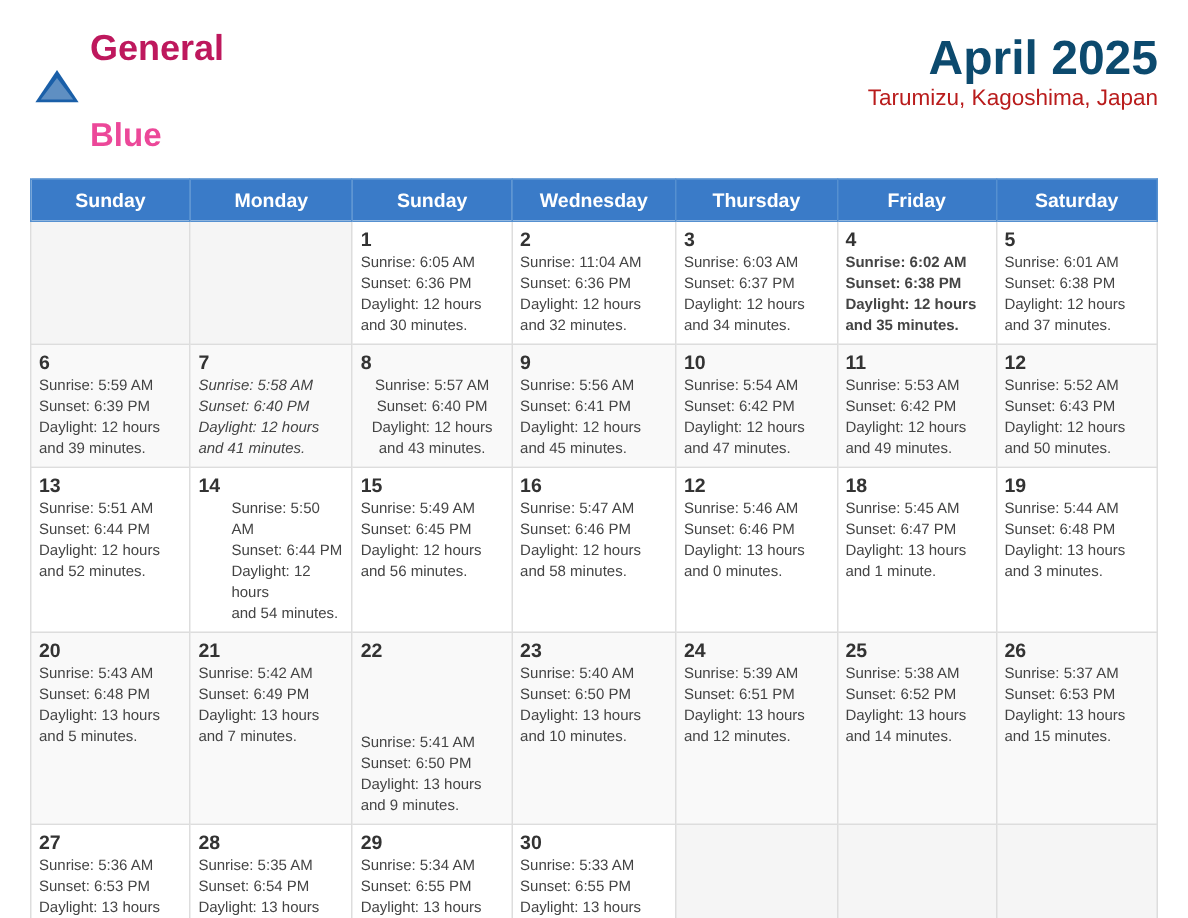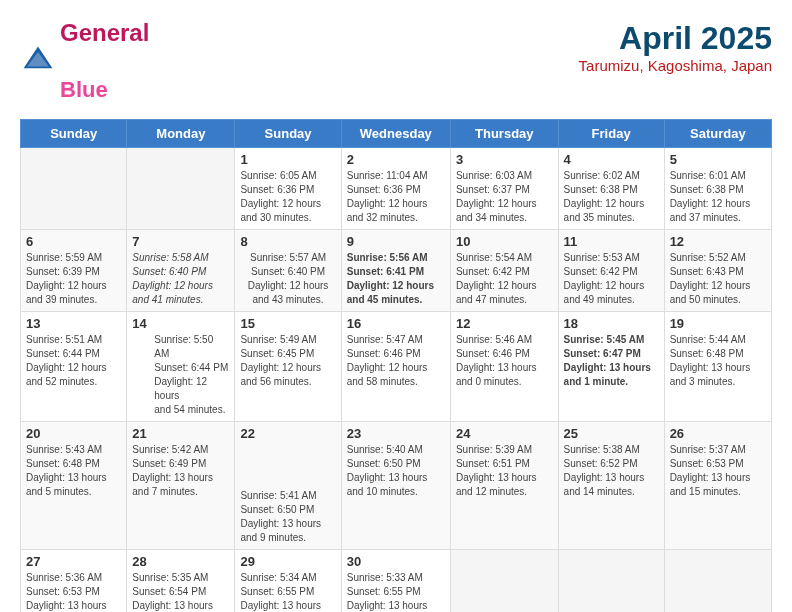--- a/index.html
+++ b/index.html
@@ -149,21 +149,21 @@
         </td>
         <td>
           <span class="day-num">3</span>
           <div class="day-info" style="white-space: pre-line;">Sunrise: 6:03 AM
 Sunset: 6:37 PM
 Daylight: 12 hours
 and 34 minutes.</div>
         </td>
         <td>
           <span class="day-num">4</span>
-          <div class="day-info" style="white-space: pre-line;">Sunrise: 6:02 AM
+          <div class="day-info" style="white-space: pre-line; font-weight: bold;">Sunrise: 6:02 AM
 Sunset: 6:38 PM
 Daylight: 12 hours
 and 35 minutes.</div>
         </td>
         <td>
           <span class="day-num">5</span>
           <div class="day-info" style="white-space: pre-line;">Sunrise: 6:01 AM
 Sunset: 6:38 PM
 Daylight: 12 hours
 and 37 minutes.</div>
@@ -186,21 +186,21 @@
         </td>
         <td>
           <span class="day-num">8</span>
           <div class="day-info" style="white-space: pre-line; text-align: center;">Sunrise: 5:57 AM
 Sunset: 6:40 PM
 Daylight: 12 hours
 and 43 minutes.</div>
         </td>
         <td>
           <span class="day-num">9</span>
-          <div class="day-info" style="white-space: pre-line; font-weight: bold;">Sunrise: 5:56 AM
+          <div class="day-info" style="white-space: pre-line;">Sunrise: 5:56 AM
 Sunset: 6:41 PM
 Daylight: 12 hours
 and 45 minutes.</div>
         </td>
         <td>
           <span class="day-num">10</span>
           <div class="day-info" style="white-space: pre-line;">Sunrise: 5:54 AM
 Sunset: 6:42 PM
 Daylight: 12 hours
 and 47 minutes.</div>
@@ -251,21 +251,21 @@
         </td>
         <td>
           <span class="day-num">12</span>
           <div class="day-info" style="white-space: pre-line;">Sunrise: 5:46 AM
 Sunset: 6:46 PM
 Daylight: 13 hours
 and 0 minutes.</div>
         </td>
         <td>
           <span class="day-num">18</span>
-          <div class="day-info" style="white-space: pre-line; font-weight: bold;">Sunrise: 5:45 AM
+          <div class="day-info" style="white-space: pre-line;">Sunrise: 5:45 AM
 Sunset: 6:47 PM
 Daylight: 13 hours
 and 1 minute.</div>
         </td>
         <td>
           <span class="day-num">19</span>
           <div class="day-info" style="white-space: pre-line;">Sunrise: 5:44 AM
 Sunset: 6:48 PM
 Daylight: 13 hours
 and 3 minutes.</div>

